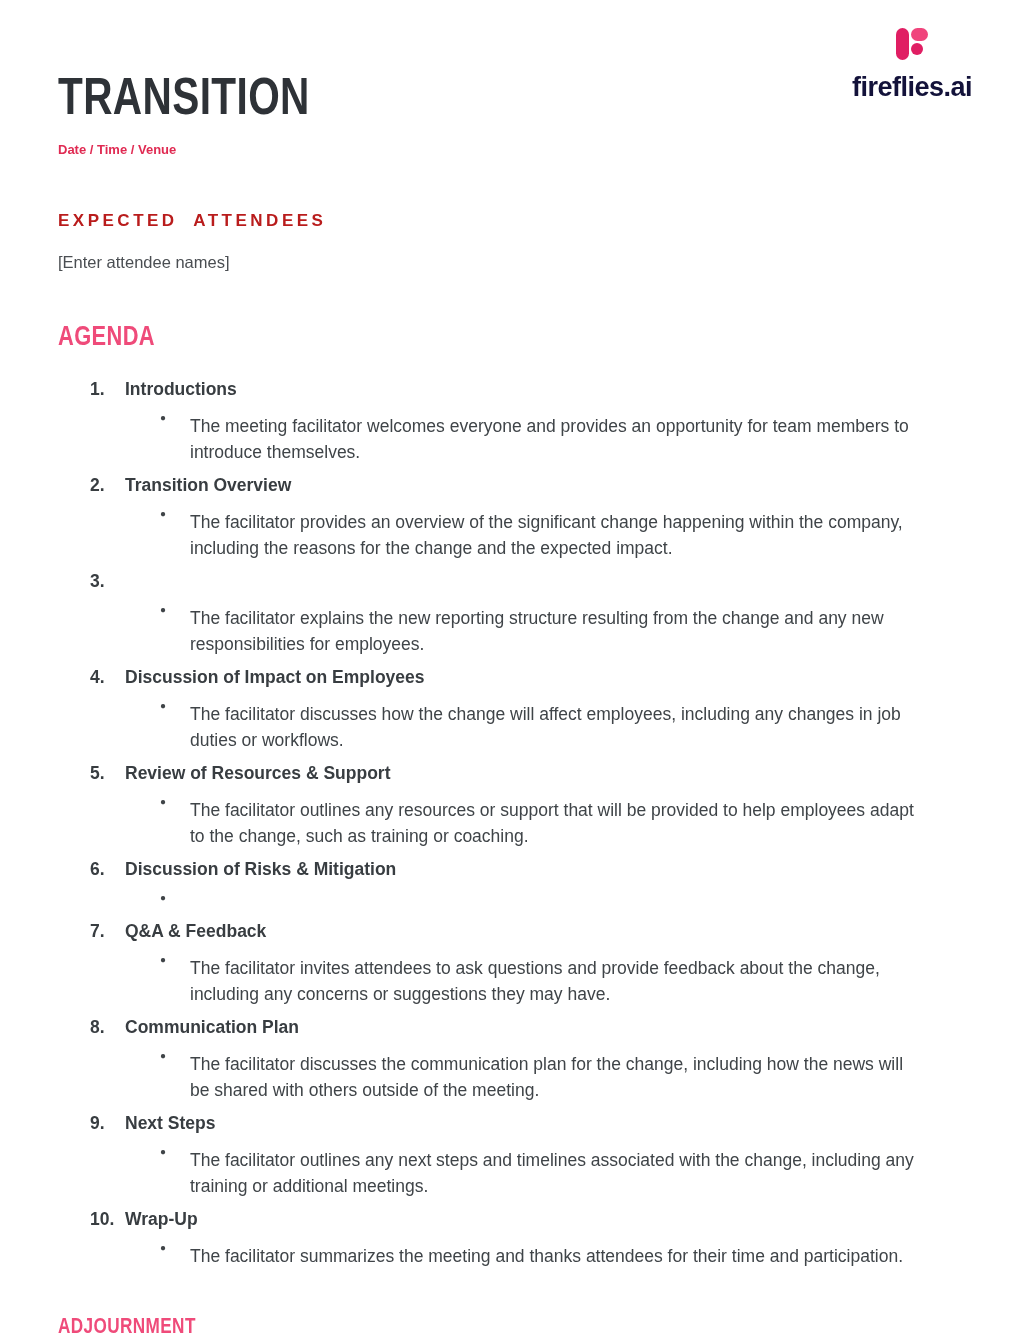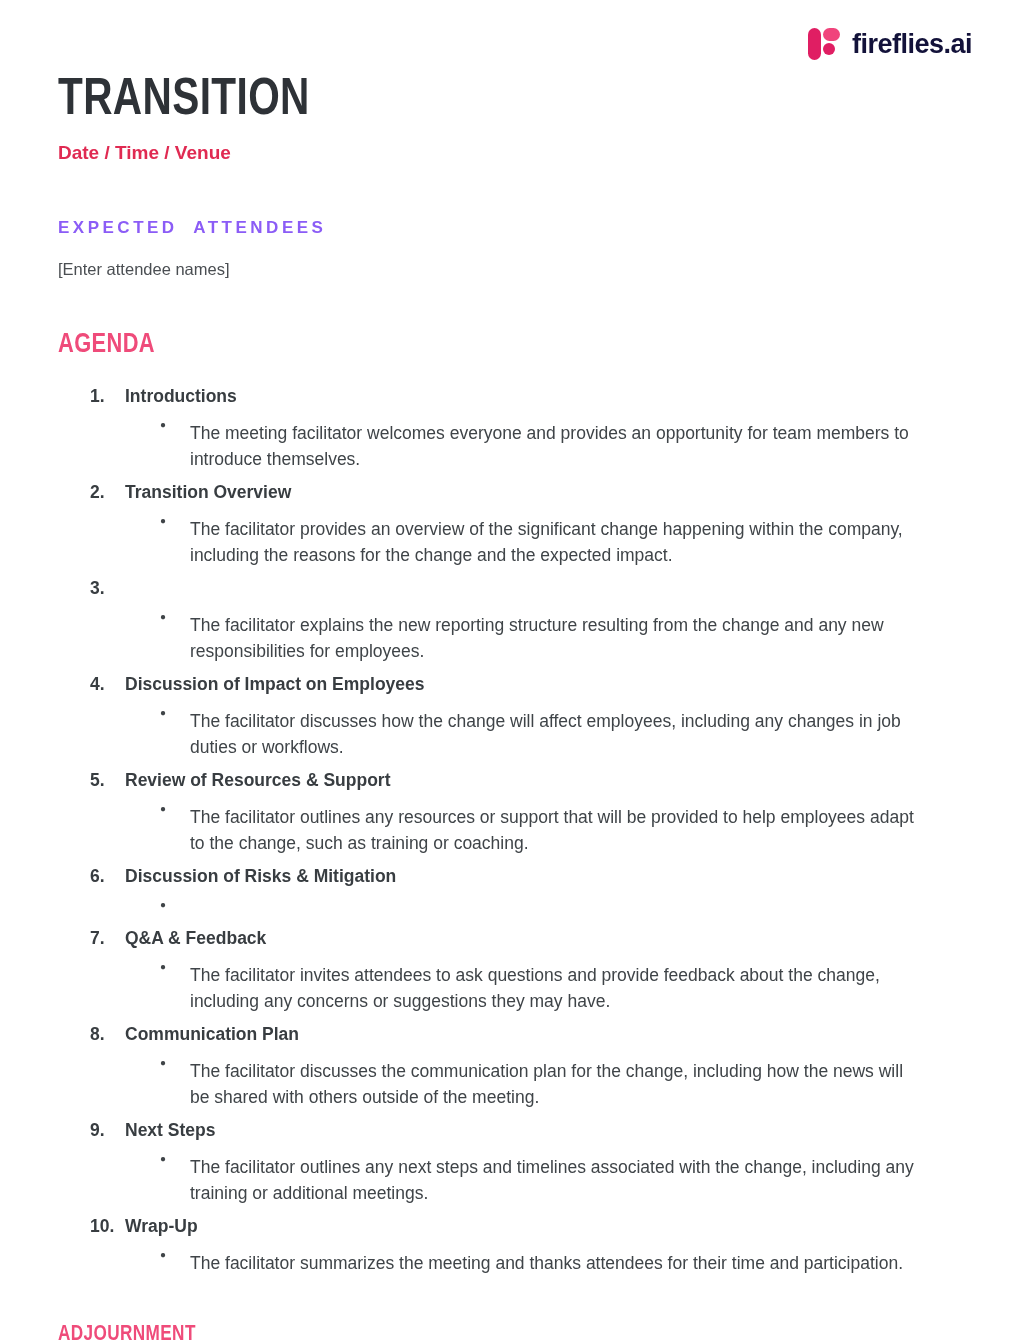--- a/index.html
+++ b/index.html
@@ -9,21 +9,21 @@
     font-family:"Liberation Sans", sans-serif;
     color:#3f4347;
     position:relative;
     overflow:hidden;
   }
   .page { padding:0 58px; }
 
   
   .brand {
     position:absolute; top:26px; right:44px;
-    display:flex; align-items:center; gap:10px;
+    display:flex; align-items:center; gap:10px;flex-direction:column;
   }
   .brand-mark { width:36px; height:36px; display:block; }
   .brand-name {
     font-size:27px; font-weight:700; color:#13123a; letter-spacing:-0.5px;
   }
 
   
   .condensed {
     font-weight:700;
     transform:scaleX(0.78);
@@ -33,32 +33,32 @@
 
   .page-title {
     margin-top:66px;
     font-size:52px;
     color:#2e3237;
     letter-spacing:0.5px;
   }
 
   .meeting-meta {
     margin-top:16px;
-    font-size:19px;
+    font-size:13px;
     font-weight:700;
     color:#e02a52;
   }
 
   .attendees-heading {
     margin-top:54px;
     font-size:17px;
     font-weight:700;
     letter-spacing:3.5px;
     word-spacing:8px;
-    color:#8b5cf6;
+    color:#b91c1c;
   }
 
   .attendees-placeholder {
     margin-top:22px;
     font-size:16.5px;
     color:#4a4e52;
   }
 
   .agenda-heading {
     margin-top:48px;

